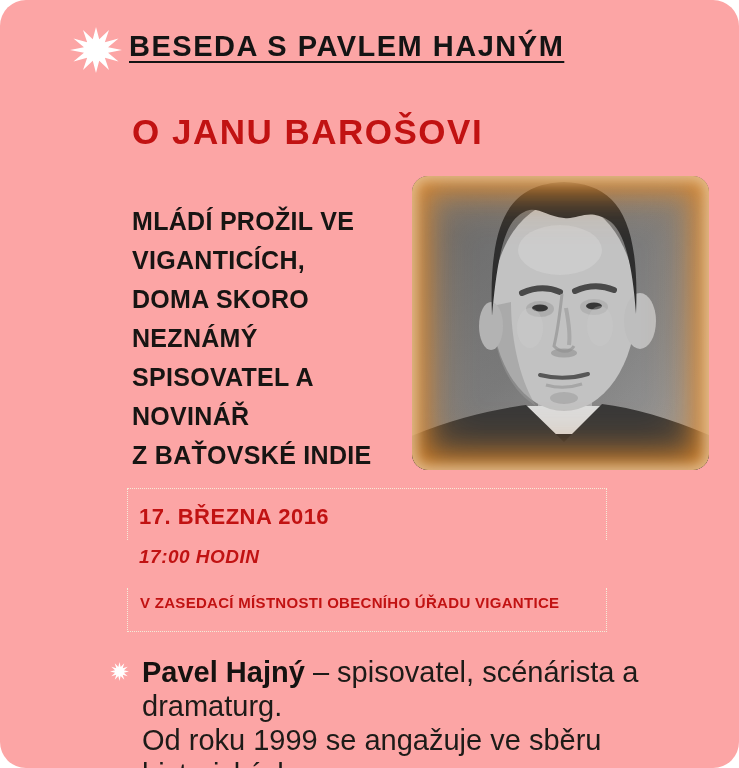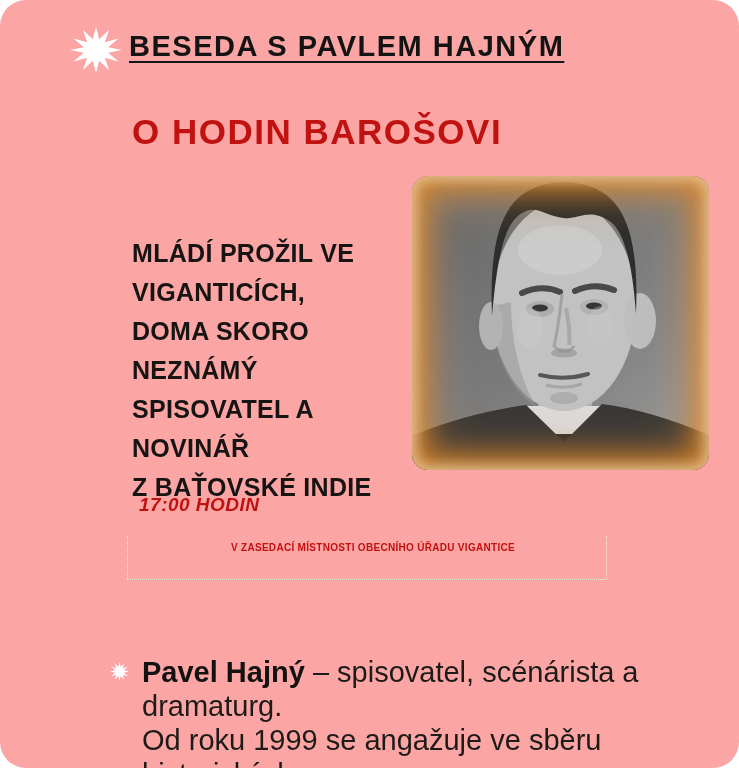--- a/index.html
+++ b/index.html
@@ -23,58 +23,58 @@
     white-space: nowrap;
   }
   .main-title {
     position: absolute; left: 132px; top: 112px;
     font-size: 35px; font-weight: bold; color: #c11212;
     letter-spacing: 1.5px; white-space: nowrap;
   }
   .lede {
     position: absolute; left: 132px; top: 202px; width: 330px;
     font-size: 25px; line-height: 39px; font-weight: bold;
-    color: #171513; white-space: pre-line; letter-spacing: 0.3px; margin-top: 32px;
+    color: #171513; white-space: pre-line; letter-spacing: 0.3px;
   }
   .photo {
     position: absolute; left: 412px; top: 176px;
     width: 297px; height: 294px;
     border-radius: 16px; overflow: hidden;
   }
   .photo svg { display: block; width: 100%; height: 100%; }
   .photo .vignette {
     position: absolute; inset: 0; border-radius: 16px;
     box-shadow:
       inset 0 0 12px 5px rgba(238,227,206,0.55),
       inset 0 0 26px 12px rgba(224,137,44,0.85),
       inset 0 0 44px 20px rgba(224,137,44,0.45);
     pointer-events: none;
   }
   .event-box { position: absolute; left: 127px; top: 488px; width: 480px; color: #c11212; font-weight: bold; }
   .event-row { box-sizing: border-box; }
   .row-date  { height: 52px; border: 1px dotted #f3ecd9; border-bottom: none; padding: 15px 0 0 11px; font-size: 22px; letter-spacing: 0.5px; }
   .row-time  { height: 48px; padding: 6px 0 0 12px; font-size: 19px; letter-spacing: 0.5px; font-style: italic; }
-  .row-venue { height: 44px; border: 1px dotted #f3ecd9; border-top: none; padding: 6px 0 0 12px; font-size: 10px; letter-spacing: 0.3px; text-align: center; }
+  .row-venue { height: 44px; border: 1px dotted #f3ecd9; border-top: none; padding: 6px 0 0 12px; font-size: 15px; letter-spacing: 0.3px; }
   .footer { position: absolute; left: 110px; top: 655px; width: 590px; display: flex; align-items: flex-start; }
   .footer-star { flex: 0 0 auto; width: 19px; height: 19px; margin-top: 7px; }
   .footer-text { margin-left: 13px; font-size: 29px; line-height: 34px; color: #1d1b18; white-space: pre-line; }
   .footer-text .name { font-weight: bold; color: #141210; }
 </style>
 </head>
 <body>
 
 <div class="page">
 
   <svg class="header-star" viewBox="0 0 100 100" preserveAspectRatio="none">
     <polygon fill="#ffffff" points="50,0 56.2,26.8 75,6.7 67,33 93.3,25 73.2,43.8 100,50 73.2,56.2 93.3,75 67,67 75,93.3 56.2,73.2 50,100 43.8,73.2 25,93.3 33,67 6.7,75 26.8,56.2 0,50 26.8,43.8 6.7,25 33,33 25,6.7 43.8,26.8"></polygon>
   </svg>
 
   <div class="page-heading">BESEDA S PAVLEM HAJNÝM</div>
 
-  <div class="main-title">O HODIN BAROŠOVI</div>
+  <div class="main-title">O JANU BAROŠOVI</div>
 
   <div class="lede">MLÁDÍ PROŽIL VE
 VIGANTICÍCH,
 DOMA SKORO
 NEZNÁMÝ
 SPISOVATEL A
 NOVINÁŘ
 Z BAŤOVSKÉ INDIE</div>
 
   <div class="photo" title="Černobílý portrét Jana Baroše">
@@ -116,20 +116,23 @@
       <path d="M128,199 Q152,205 176,198" stroke="#575757" stroke-width="4" fill="none" stroke-linecap="round"></path>
       <path d="M134,209 Q152,214 170,208" stroke="#8a8a8a" stroke-width="3" opacity="0.5" fill="none"></path>
       <ellipse cx="152" cy="222" rx="14" ry="6" fill="#8f8f8f" opacity="0.4"></ellipse>
       <ellipse cx="118" cy="152" rx="13" ry="20" fill="#cecece" opacity="0.35"></ellipse>
       <ellipse cx="188" cy="150" rx="13" ry="20" fill="#cecece" opacity="0.3"></ellipse>
     </svg>
     <div class="vignette"></div>
   </div>
 
   <div class="event-box">
+    <div class="event-row row-date">
+      <span>17. BŘEZNA 2016</span>
+    </div>
     <div class="event-row row-time">
       <span>17:00 HODIN</span>
     </div>
     <div class="event-row row-venue">
       <span>V ZASEDACÍ MÍSTNOSTI OBECNÍHO ÚŘADU VIGANTICE</span>
     </div>
   </div>
 
   <div class="footer">
     <svg class="footer-star" viewBox="0 0 100 100" preserveAspectRatio="none">

